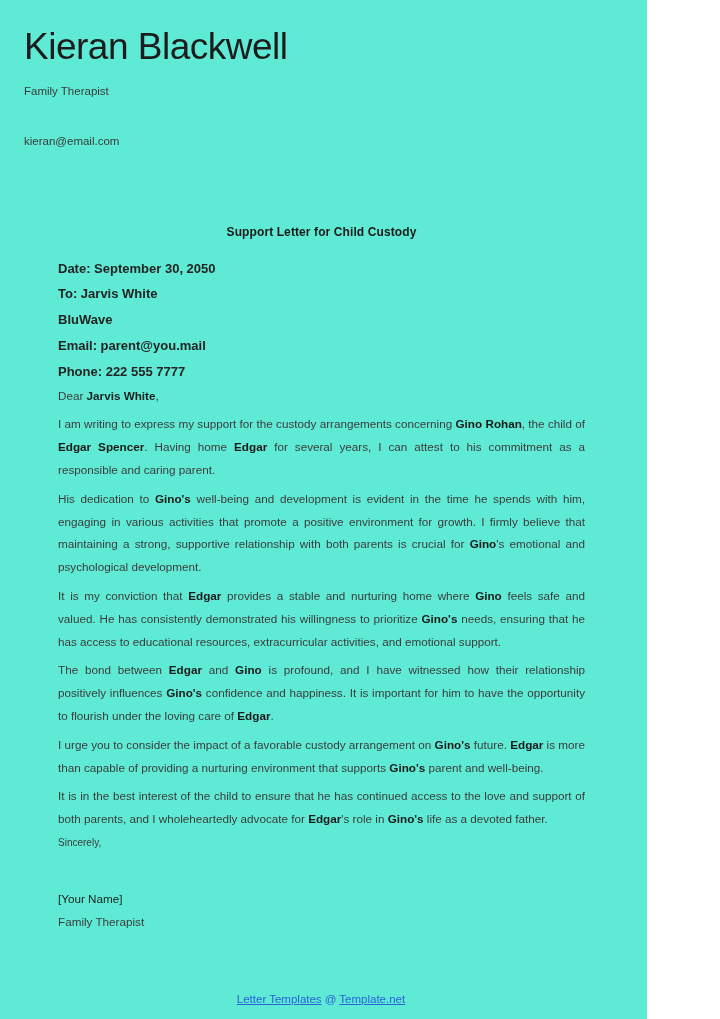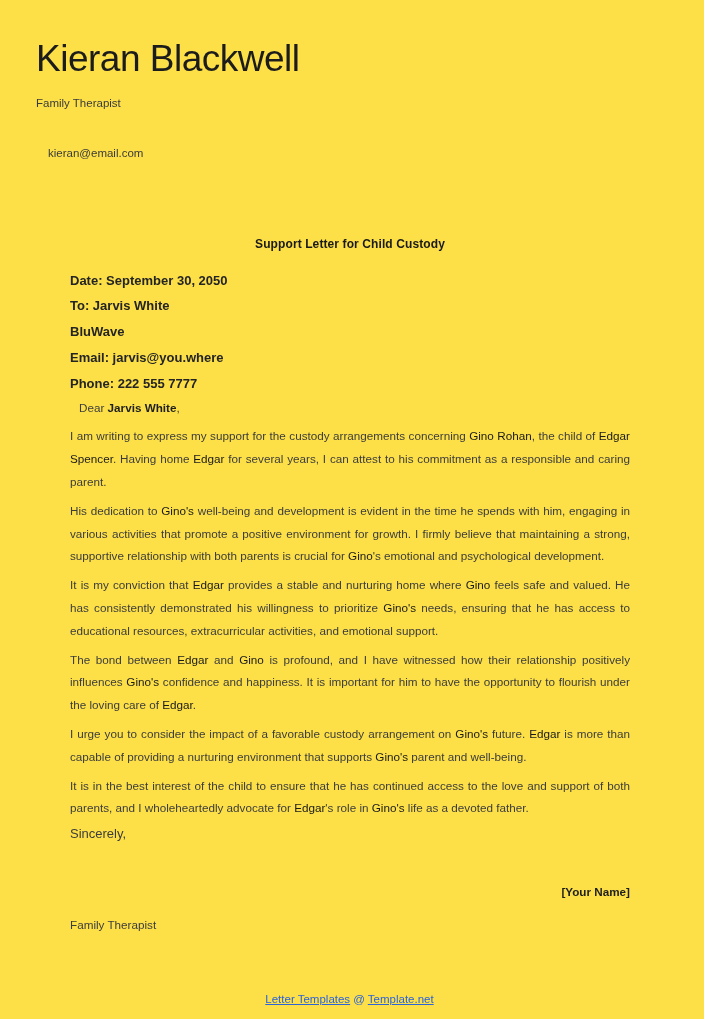--- a/index.html
+++ b/index.html
@@ -9,26 +9,26 @@
   }
   body {
     width: 720px;
     height: 1019px;
     font-family: "Liberation Sans", sans-serif;
     color: #222222;
     position: relative;
     overflow: hidden;
   }
   .page {
-    width: 704px;
+    width: 647px;
     height: 1019px;
     box-sizing: border-box;
-    padding: 12px;
+    padding: 0;
     position: relative;
-    background: #fde047;
+    background: #5eead4;
   }
   
   .letterhead {
     padding: 26px 24px 0 24px;
   }
   .sender-name {
     font-size: 37px;
     font-weight: 400;
     letter-spacing: -0.5px;
     color: #1c1c1c;
@@ -37,21 +37,21 @@
   }
   .sender-role {
     font-size: 11.5px;
     color: #3a3a3a;
     margin: 0 0 38px 0;
     font-weight: 400;
   }
   .sender-email {
     font-size: 11.5px;
     color: #3a3a3a;
-    margin: 12px;
+    margin: 0;
     font-weight: 400;
   }
 
   
   .letter-body {
     padding: 0 62px 0 58px;
     margin-top: 78px;
   }
   .letter-title {
     text-align: center;
@@ -64,45 +64,44 @@
   .meta-line {
     font-size: 13px;
     font-weight: bold;
     color: #242424;
     margin: 0 0 9.5px 0;
     line-height: 1.25;
   }
   .salutation {
     font-size: 11.7px;
     color: #3c3c3c;
-    margin: 3px 0 11px 9px;
+    margin: 3px 0 11px 0;
   }
   .salutation b { color: #1f1f1f; }
   p.para {
     font-size: 11.7px;
     line-height: 1.95;
     color: #3c3c3c;
     text-align: justify;
     margin: 0 0 6px 0;
   }
-  p.para b { color: #1a1a1a; font-weight: normal; }
+  p.para b { color: #1a1a1a; font-weight: bold; }
   .closing {
-    font-size: 13px;
+    font-size: 10px;
     color: #3c3c3c;
     margin: 6px 0 0 0;
   }
   .signature-block {
     margin-top: 44px;
   }
   .sig-name {
     font-size: 11.7px;
-    font-weight: bold;
+    font-weight: normal;
     color: #1f1f1f;
-    margin: 0 0 20px 0;
-    text-align: right;
+    margin: 0 0 10px 0;
   }
   .sig-role {
     font-size: 11.7px;
     color: #3c3c3c;
     margin: 0;
   }
   
   .footer {
     position: absolute;
     left: 0;
@@ -132,21 +131,21 @@
     <div class="sender-email">kieran@email.com</div>
   </div>
 
   <div class="letter-body">
     <h2 class="letter-title">Support Letter for Child Custody</h2>
 
     <div class="meta-block">
       <div class="meta-line">Date: September 30, 2050</div>
       <div class="meta-line">To: Jarvis White</div>
       <div class="meta-line">BluWave</div>
-      <div class="meta-line">Email: jarvis@you.where</div>
+      <div class="meta-line">Email: parent@you.mail</div>
       <div class="meta-line">Phone: 222 555 7777</div>
     </div>
 
     <div class="salutation">
       <span>Dear </span><b>Jarvis White</b><span>,</span>
     </div>
 
     <div id="paragraphs">
         <p class="para"><span>I am writing to express my support for the custody arrangements concerning </span><b>Gino Rohan</b><span>, the child of </span><b>Edgar Spencer</b><span>. Having home </span><b>Edgar</b><span> for several years, I can attest to his commitment as a responsible and caring parent.</span></p>
         <p class="para"><span>His dedication to </span><b>Gino's</b><span> well-being and development is evident in the time he spends with him, engaging in various activities that promote a positive environment for growth. I firmly believe that maintaining a strong, supportive relationship with both parents is crucial for </span><b>Gino</b><span>'s emotional and psychological development.</span></p>

